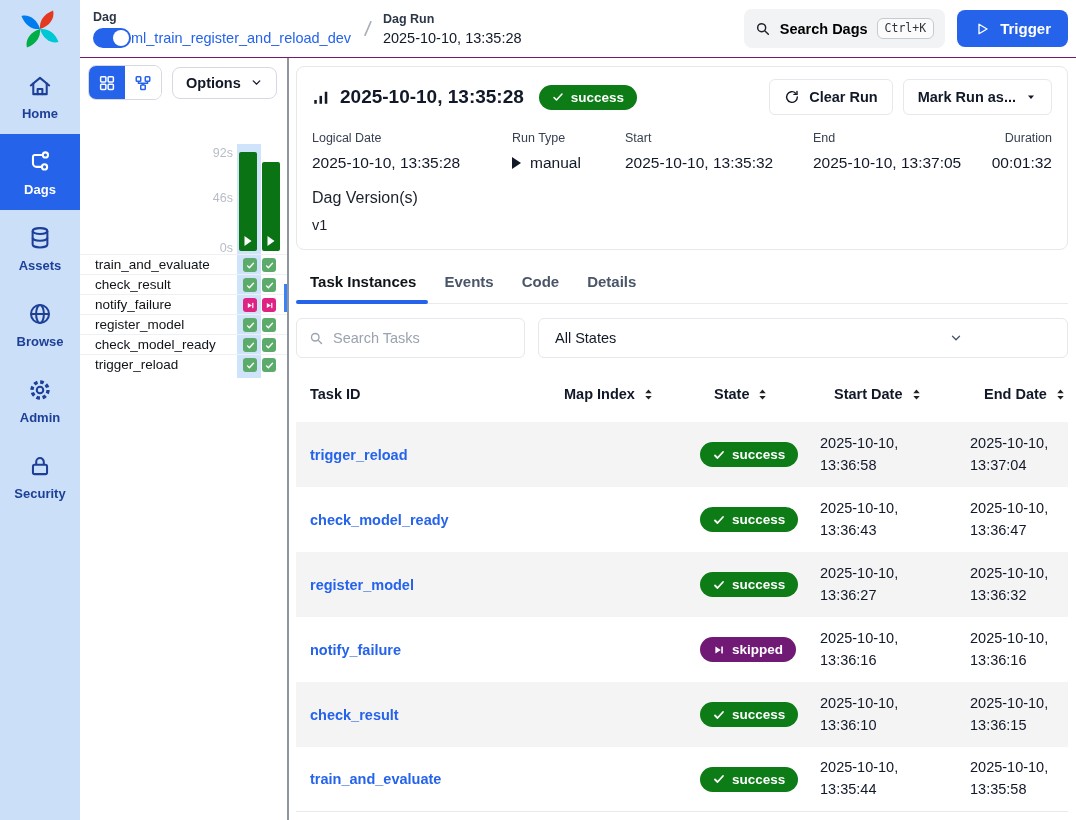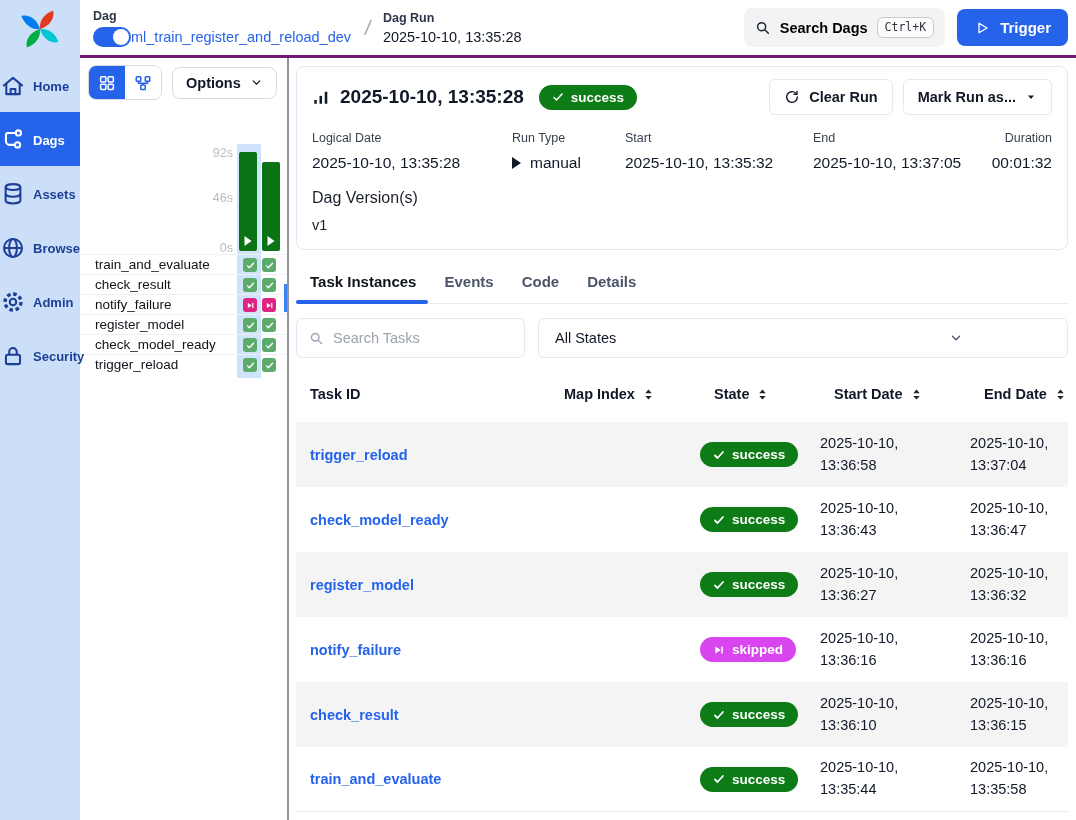--- a/index.html
+++ b/index.html
@@ -3,29 +3,29 @@
 <meta charset="utf-8">
 <style>
   * { margin:0; padding:0; box-sizing:border-box; }
   html,body { width:1076px; height:820px; overflow:hidden; background:#fff;
     font-family:"Liberation Sans", sans-serif; color:#1a202c; }
   #app { position:relative; width:1076px; height:820px; overflow:hidden; }
 
   
   .sidebar { position:absolute; left:0; top:0; width:80px; height:820px; background:#cbe0f8; z-index:5; }
   .logo { height:58px; display:flex; align-items:center; justify-content:center; cursor:pointer; }
-  .nav-item { display:flex; flex-direction:row; align-items:center; gap:7px;
+  .nav-item { display:flex; flex-direction:column; align-items:center; gap:7px;
     padding:15px 0 13px; cursor:pointer; color:#1d3f97; }
   .nav-item svg { width:26px; height:26px; display:block; }
   .nav-item .nav-label { font-size:13px; font-weight:600; }
   .nav-item.active { background:#2563eb; color:#ffffff; }
 
   
   .topbar { position:absolute; left:80px; top:0; width:996px; height:58px; background:#fff;
-    border-bottom:3px solid #701a75; display:flex; align-items:center; padding:0 8px 0 13px; z-index:4; }
+    border-bottom:1px solid #701a75; display:flex; align-items:center; padding:0 8px 0 13px; z-index:4; }
   .crumb { display:flex; flex-direction:column; gap:4px; }
   .crumb-label { font-size:12.5px; font-weight:700; color:#2d3748; }
   .dag-line { display:flex; align-items:center; }
   .toggle { width:38px; height:20px; border-radius:10px; background:#2563eb; position:relative; cursor:pointer; flex:0 0 auto; }
   .toggle::after { content:""; position:absolute; right:2px; top:2px; width:16px; height:16px; border-radius:50%; background:#fff; }
   .dag-link { color:#2563eb; font-size:14.5px; cursor:pointer; }
   .crumb-sep { color:#a7aeb8; font-size:21px; font-weight:300; margin:0 12px 0 14px; transform:rotate(8deg); }
   .crumb-value { font-size:14.5px; color:#111827; }
   .spacer { flex:1; }
   .searchbox { display:flex; align-items:center; gap:9px; background:#f1f3f4; border-radius:8px;
@@ -64,21 +64,21 @@
   
   .main { position:absolute; left:291px; top:58px; right:0; bottom:0; background:#fff; }
   .run-card { margin:8px 8px 0 5px; border:1px solid #e5e8ec; border-radius:8px; padding:12px 15px 16px; }
   .run-head { display:flex; align-items:center; }
   .chart-bars-icon { margin-right:10px; }
   .run-title { font-size:19px; font-weight:700; color:#111827; }
   .badge { display:inline-flex; align-items:center; gap:7px; color:#fff; border-radius:999px;
     padding:5px 13px; font-size:13.5px; font-weight:700; }
   .badge svg { width:12px; height:12px; }
   .badge.success { background:#0d7c16; }
-  .badge.skipped { background:#d946ef; }
+  .badge.skipped { background:#701a75; }
   .run-head .badge { margin-left:15px; }
   .head-btns { margin-left:auto; display:flex; gap:10px; }
   .hbtn { display:flex; align-items:center; gap:9px; border:1px solid #e5e8ec; border-radius:6px;
     padding:9px 14px; font-size:14.5px; font-weight:600; color:#111827; background:#fff; cursor:pointer; }
   .meta-row { display:flex; margin-top:16px; }
   .meta-col .meta-label { font-size:12.5px; color:#374151; }
   .meta-col .meta-value { margin-top:9px; font-size:15.5px; color:#111827; display:flex; align-items:center; gap:9px; }
   .mc1 { width:200px; } .mc2 { width:113px; } .mc3 { width:188px; } .mc4 { flex:1; }
   .mc5 { text-align:right; } .mc5 .meta-value { justify-content:flex-end; }
   .play-solid { width:0; height:0; border-left:9px solid #111827; border-top:6px solid transparent; border-bottom:6px solid transparent; }

